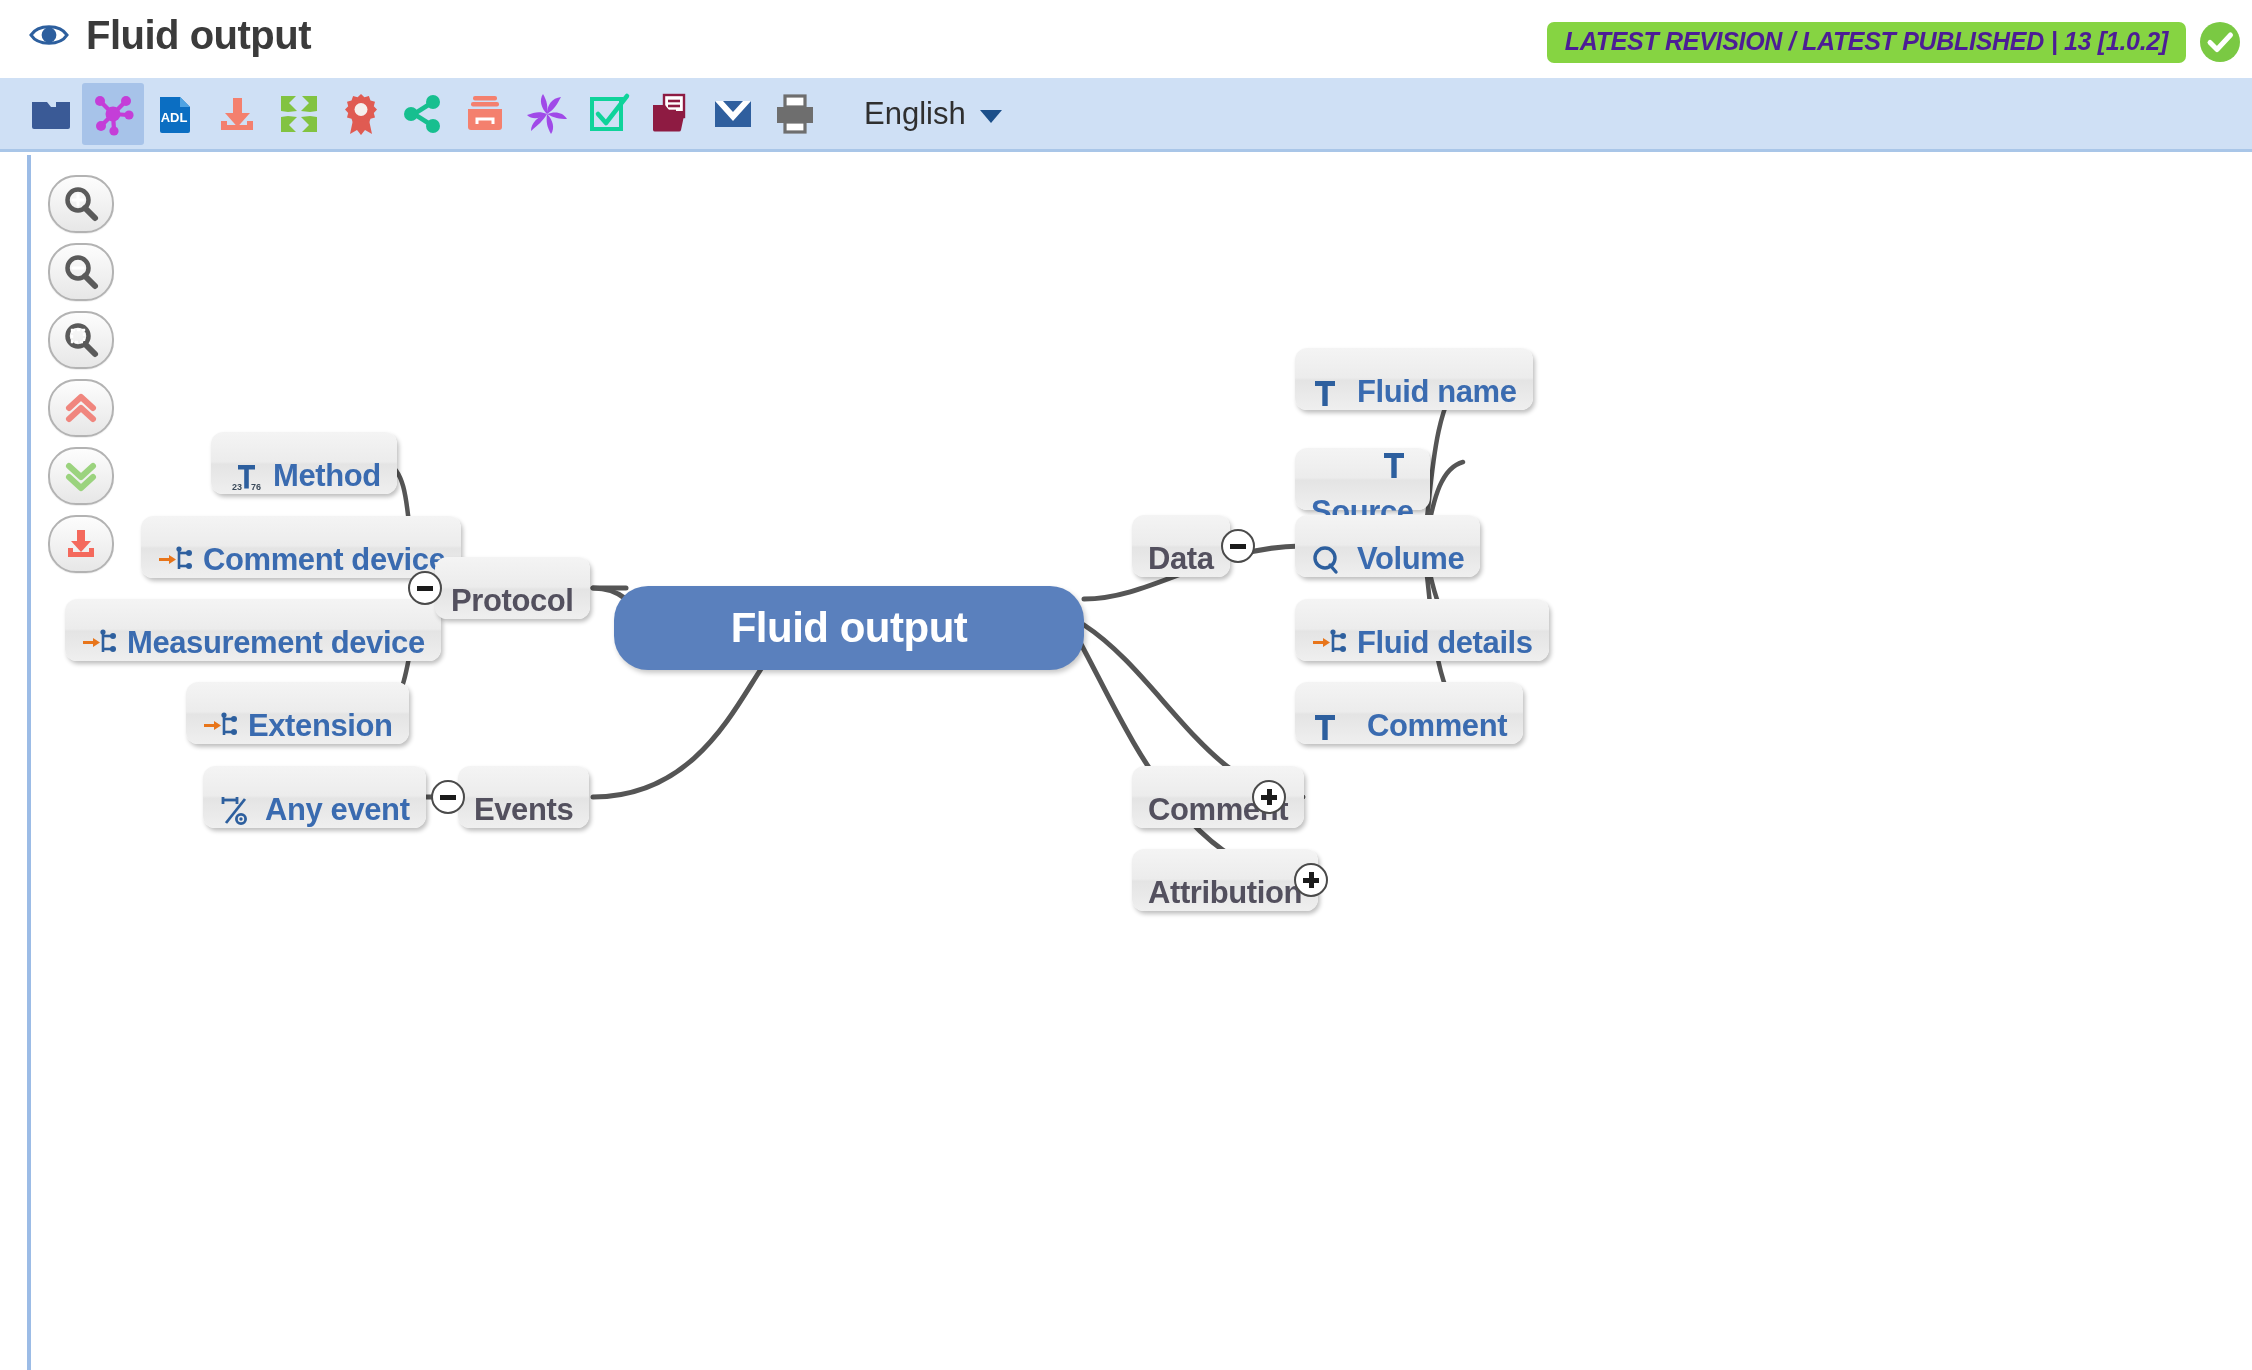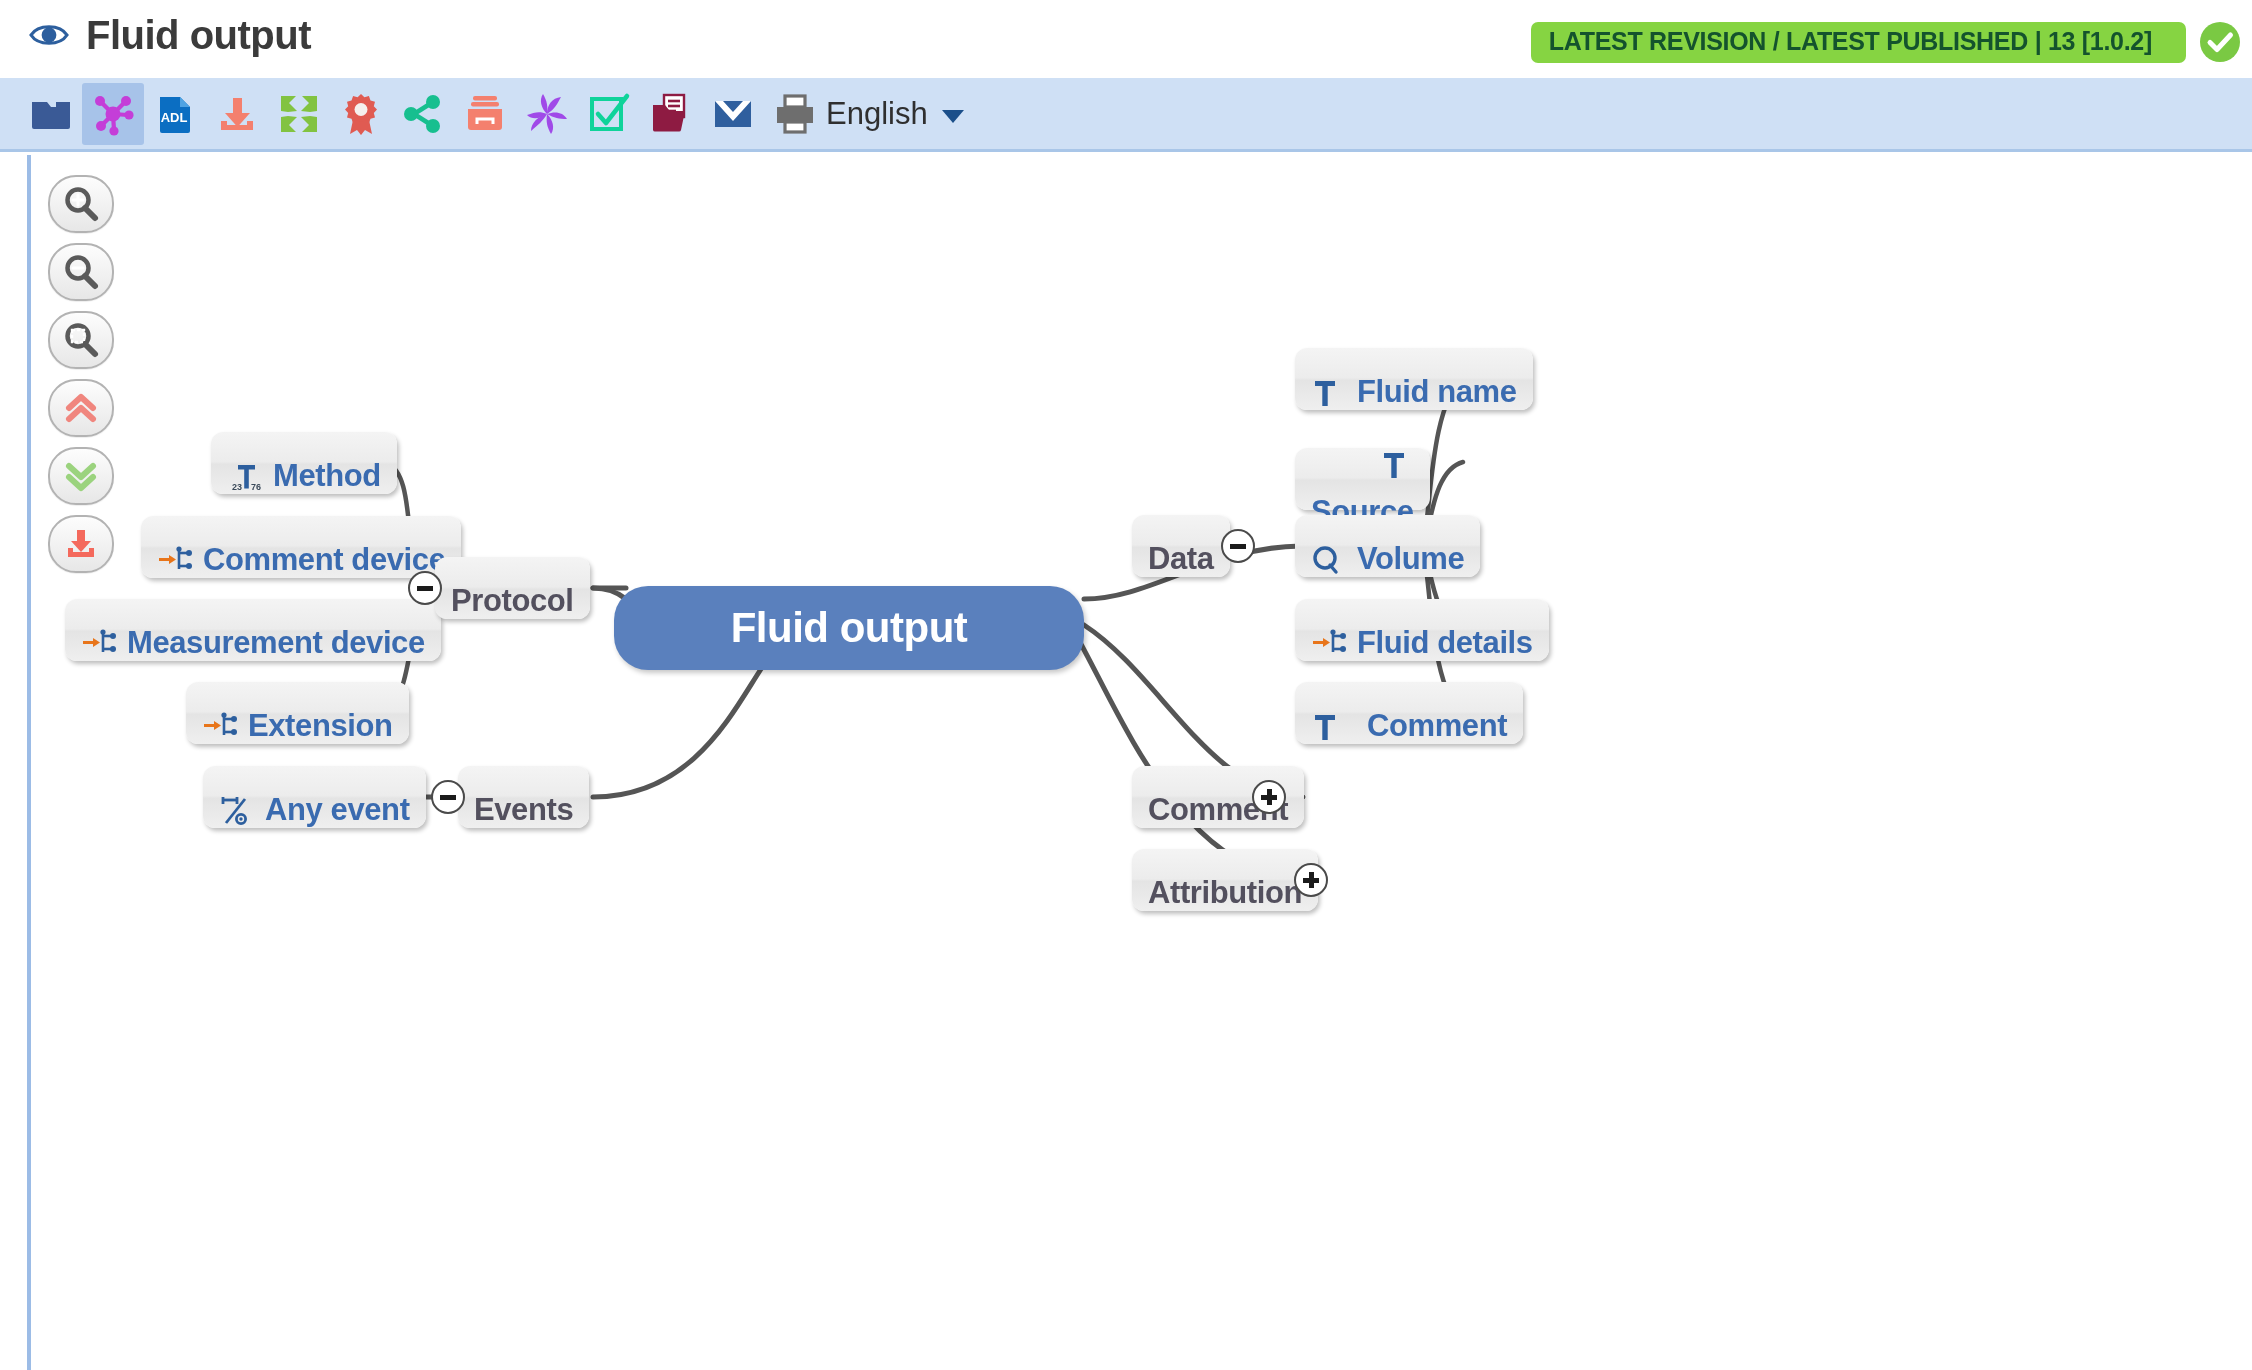--- a/index.html
+++ b/index.html
@@ -25,26 +25,27 @@
   #page-title {
     font-size: 40px; font-weight: bold; color: #3b3b3b;
     letter-spacing: -0.5px; line-height: 42px;
   }
   #title-right {
     position: absolute; right: 10px; top: 20px;
     display: flex; align-items: center; gap: 12px;
   }
   #revision-badge {
     background: #86d442;
-    color: #14532d;
+    color: #4c1d95;
     font-size: 25px; font-weight: bold;
-    padding: 5px 34px 7px 18px;
+    padding: 5px 18px 7px 18px;
     border-radius: 7px;
     letter-spacing: -0.3px;
     white-space: nowrap;
+    font-style: italic;
   }
   #status-check { width: 44px; height: 44px; display:block; }
 
   
   #toolbar {
     position: absolute; left: 0; top: 78px;
     width: 2252px; height: 74px;
     background: #cfe0f5;
     border-bottom: 3px solid #a9c6e8;
     display: flex; align-items: center;
@@ -53,21 +54,21 @@
     width: 62px; height: 62px;
     display: flex; align-items: center; justify-content: center;
     flex: 0 0 auto;
     cursor: pointer;
   }
   .tb-btn:first-child { margin-left: 20px; }
   .tb-btn.active { background: #a7c3e9; border-radius: 3px; }
   .tb-btn svg { display: block; }
   #lang-select {
     display: flex; align-items: center; gap: 14px;
-    cursor: pointer;
+    margin-left: 38px; cursor: pointer;
   }
   #lang-label { font-size: 31px; color: #2f2f2f; }
   #lang-caret {
     width: 0; height: 0;
     border-left: 11px solid transparent;
     border-right: 11px solid transparent;
     border-top: 13px solid #1b4f8a;
     margin-top: 5px;
   }
 

